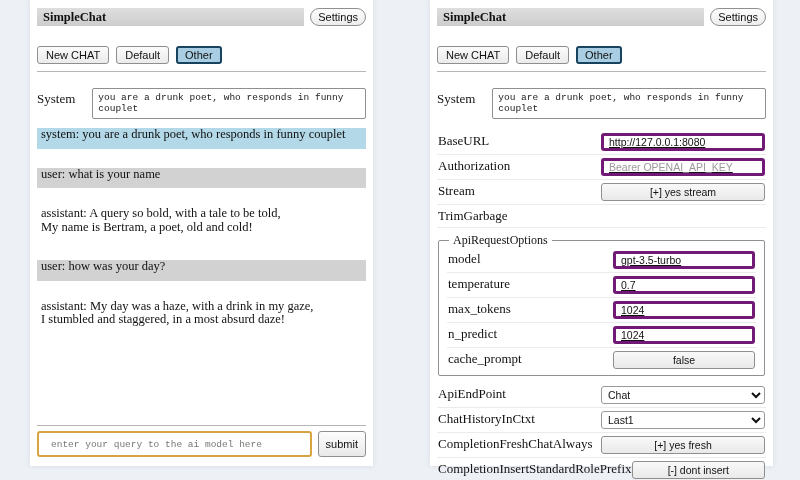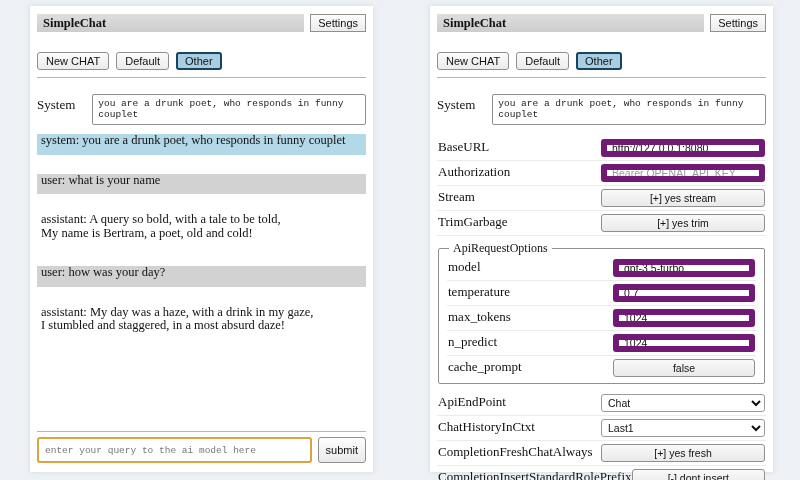--- a/index.html
+++ b/index.html
@@ -5,21 +5,21 @@
   * { box-sizing: border-box; }
   html, body { margin: 0; padding: 0; }
   body {
     width: 800px; height: 480px;
     background: #edf0f5;
     font-family: "Liberation Serif", serif;
     overflow: hidden;
     position: relative;
   }
   .panel {
-    position: absolute; top: 6px;
+    position: absolute; top: 0;
     width: 343px; height: 466px;
     background: #ffffff;
     box-shadow: 0 0 5px rgba(60,70,90,0.12);
     padding: 8px 7px 9px 7px;
     display: flex; flex-direction: column;
   }
   .panel.left  { left: 30px; }
   .panel.right { left: 430px; }
 
   
@@ -27,21 +27,21 @@
   .titlebar {
     flex: 1;
     background: linear-gradient(#dedede, #cdcdcd);
     font-weight: bold; font-size: 12.5px;
     color: #111;
     padding: 2px 6px 1px 6px;
   }
   .settings-btn {
     font: 11px "Liberation Sans", sans-serif;
     background: linear-gradient(#fdfdfd, #ececec);
-    border: 1px solid #8f8f8f; border-radius: 0;
+    border: 1px solid #8f8f8f; border-radius: 9px;
     padding: 1px 7px; color: #111; cursor: pointer;
   }
   .tabs-row { display: flex; gap: 7px; margin-top: 20px; }
   .tab-btn {
     font: 11px "Liberation Sans", sans-serif;
     background: linear-gradient(#fbfbfb, #ebebeb);
     border: 1px solid #8f8f8f; border-radius: 3px;
     padding: 2px 8px; color: #111; cursor: pointer;
   }
   .tab-btn.selected {
@@ -76,23 +76,23 @@
   .settings-list { margin-top: 2px; }
   .srow {
     display: flex; align-items: flex-start; justify-content: space-between;
     padding: 3px 1px; border-bottom: 1px solid #ebebeb;
   }
   .srow:last-child { border-bottom: none; }
   .slabel { font-size: 13px; color: #111; }
   .ctl { width: 164px; height: 18px; }
   .fieldset .ctl { width: 142px; }
   input.ctl {
-    border: 6px solid #701a75; border-radius: 3px;
+    border: 3px solid #701a75; border-radius: 3px;
     font: 10.5px "Liberation Sans", sans-serif;
-    color: #111; padding: 1px 5px; outline: none;
+    color: #111; padding: 1px 5px; outline: none; text-decoration: underline;
   }
   input.ctl::placeholder { color: #9a9a9a; }
   button.ctl {
     background: linear-gradient(#f9f9f9, #e9e9e9);
     border: 1px solid #8f8f8f; border-radius: 3px;
     font: 10.5px "Liberation Sans", sans-serif;
     color: #111; cursor: pointer;
   }
   select.ctl {
     border: 1px solid #9a9a9a; border-radius: 3px;
@@ -104,21 +104,21 @@
     margin: 5px 1px 7px 1px; padding: 0 8px 3px 8px;
   }
   .fieldset legend { font-size: 12px; color: #111; padding: 0 4px; margin-left: 2px; }
 
   
   hr.bottom-rule { border: none; border-top: 1px solid #b5b5b5; margin: auto 0 5px 0; width: 100%; }
   .query-row { display: flex; gap: 6px; align-items: stretch; }
   .query-input {
     flex: 1; height: 26px;
     font: 9.5px "Liberation Mono", monospace;
-    color: #555; padding: 2px 6px; outline: none;
+    color: #555; padding: 2px 12px; outline: none;
     border-radius: 3px;
   }
   .query-input.focused { border: 2px solid #d8a340; }
   .query-input.plain   { border: 1px solid #8f8f8f; }
   .query-input::placeholder { color: #777; }
   .submit-btn {
     font: 11px "Liberation Sans", sans-serif;
     background: linear-gradient(#fdfdfd, #e9e9e9);
     border: 1px solid #8f8f8f; border-radius: 3px;
     padding: 0 7px; color: #111; cursor: pointer;
@@ -182,21 +182,20 @@
     <div class="srow">
       <span class="slabel">Authorization</span>
       <input class="ctl" placeholder="Bearer OPENAI_API_KEY" style="">
     </div>
     <div class="srow">
       <span class="slabel">Stream</span>
       <button class="ctl">[+] yes stream</button>
     </div>
     <div class="srow">
       <span class="slabel">TrimGarbage</span>
-      <button class="ctl">[+] yes trim</button>
     </div>
 
     <fieldset class="fieldset">
       <legend>ApiRequestOptions</legend>
       <div class="srow">
         <span class="slabel">model</span>
         <input class="ctl" value="gpt-3.5-turbo" style="">
       </div>
       <div class="srow">
         <span class="slabel">temperature</span>

